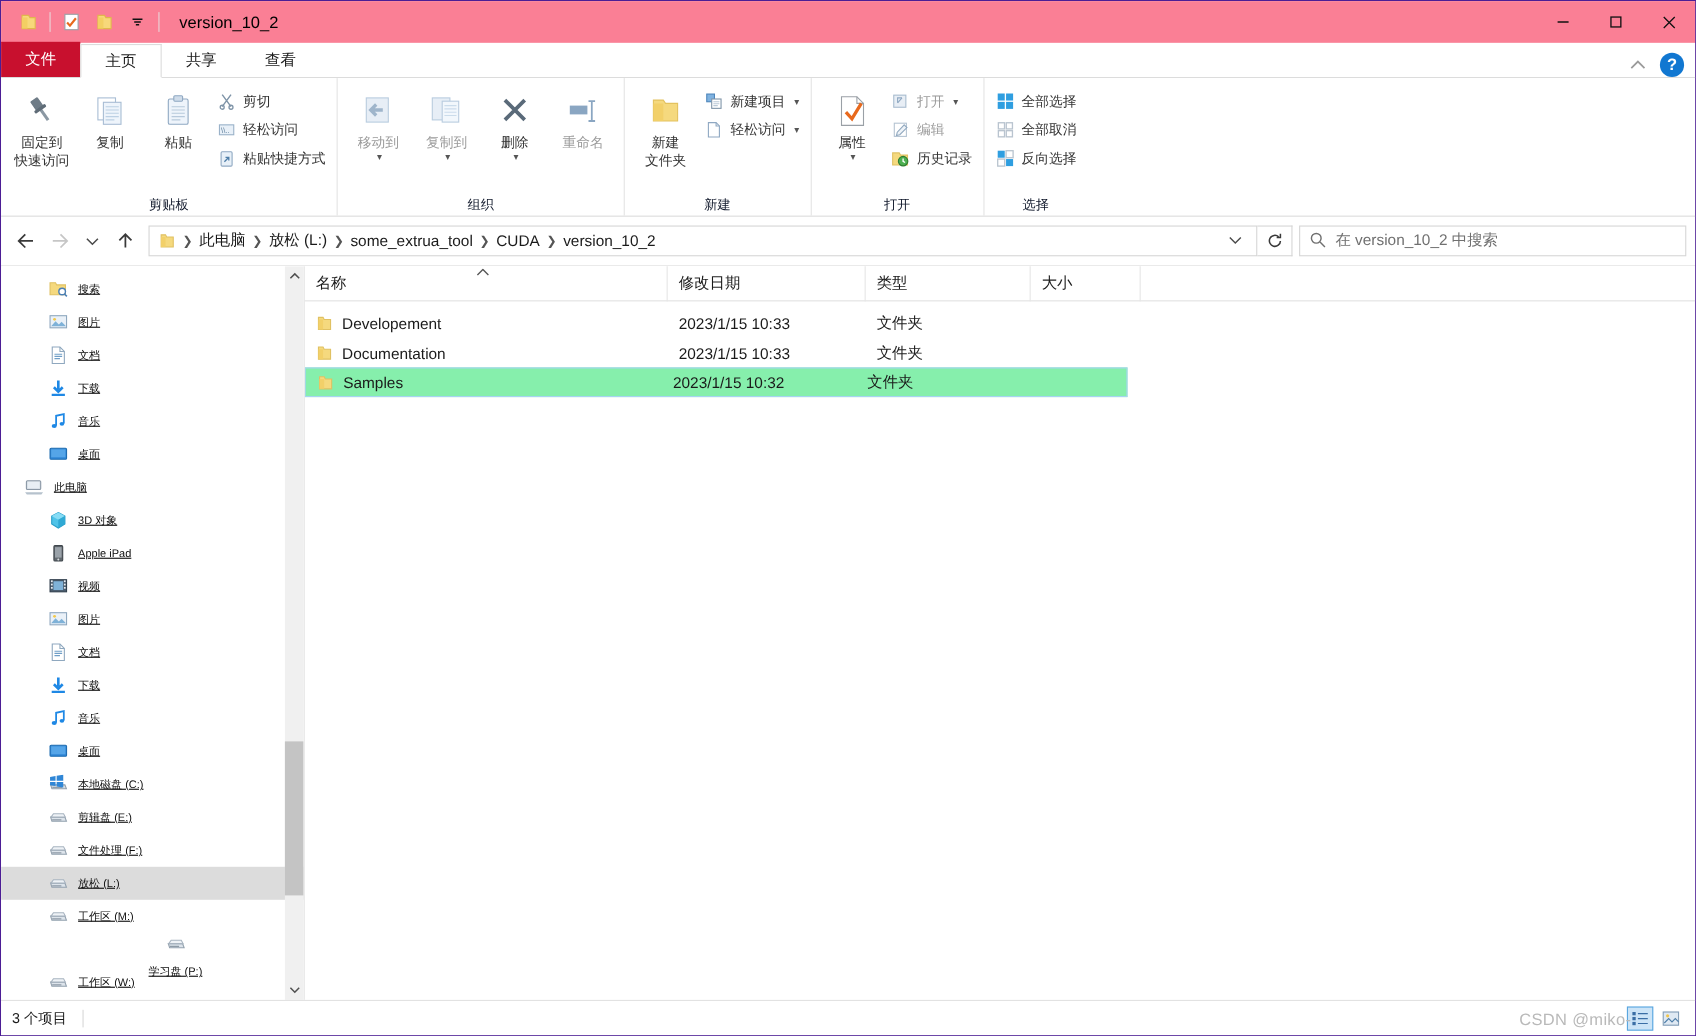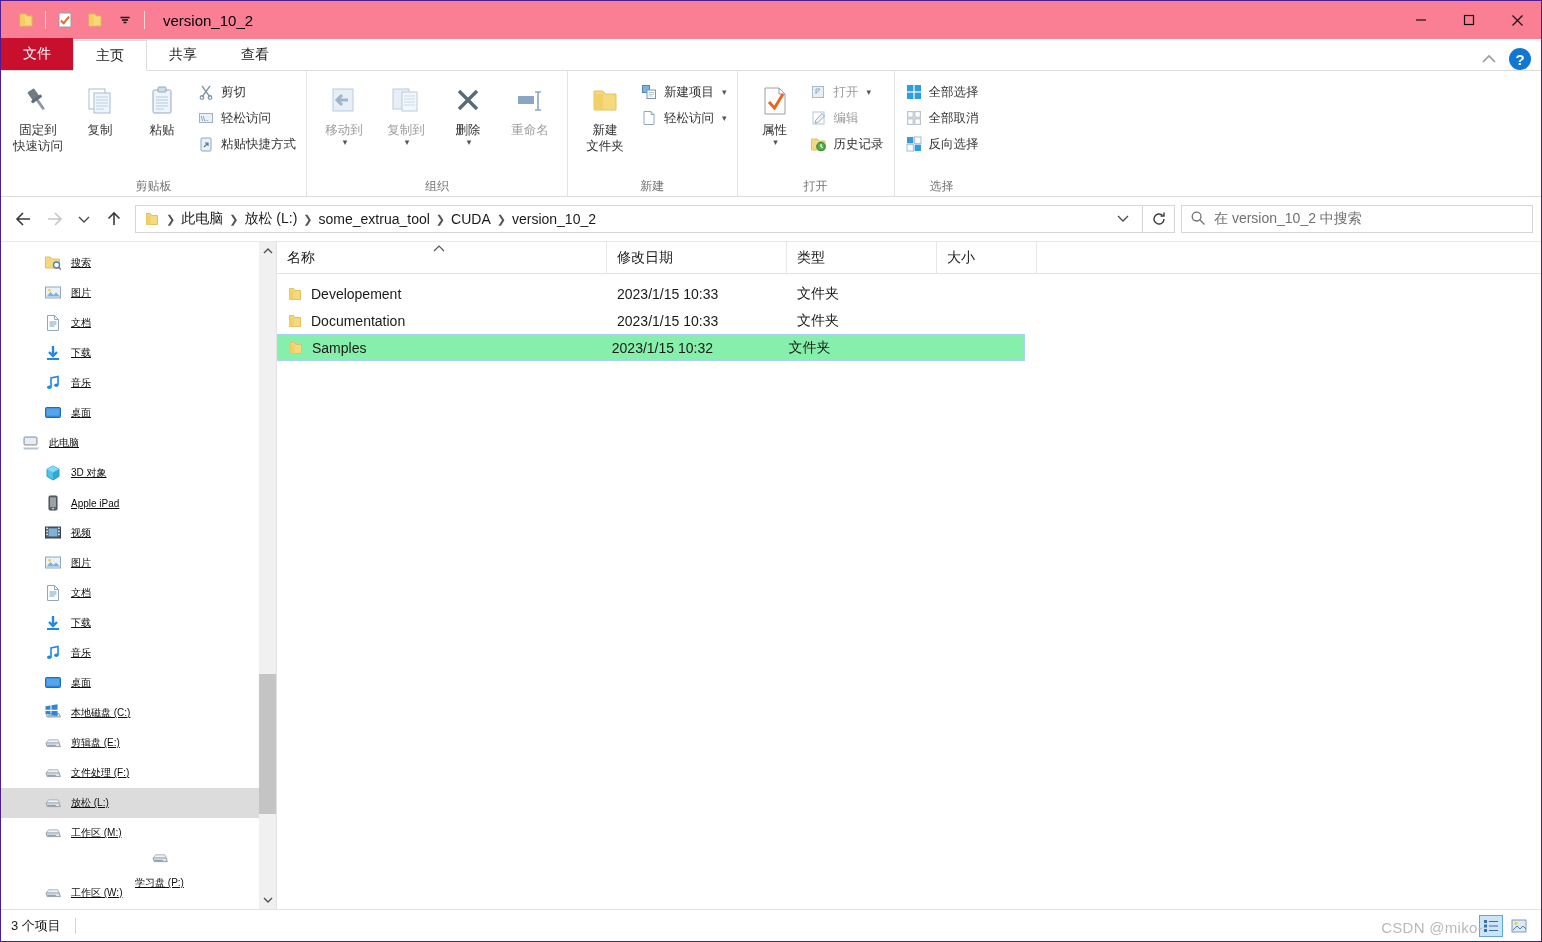--- a/index.html
+++ b/index.html
@@ -72,21 +72,21 @@
     height: 126px; background: #fff; border-bottom: 1px solid #dcdcdc;
     display: flex; align-items: stretch; flex: none; position: relative;
   }
   .rgroup {
     display: flex; flex-direction: column; align-items: center;
     border-right: 1px solid #e4e4e4; padding: 0 6px;
     position: relative;
   }
   .rgroup-body { display: flex; align-items: flex-start; flex: 1; padding-top: 4px; }
   .rgroup-label {
-    font-size: 12px; color: #737373; height: 20px; line-height: 20px; width: 100%;
+    font-size: 12px; color: #0f172a; height: 20px; line-height: 20px; width: 100%;
     text-align: center;
   }
   .bigbtn {
     width: 62px; display: flex; flex-direction: column; align-items: center;
     padding-top: 6px; color: #333; font-size: 12.5px; text-align: center; line-height: 1.15;
   }
   .bigbtn .glyph { height: 40px; display: flex; align-items: center; justify-content: center; }
   .bigbtn .lbl { margin-top: 2px; }
   .bigbtn.disabled { color: #9b9b9b; text-align: center; }
   .smallcol { display: flex; flex-direction: column; padding-top: 6px; gap: 4px; }

